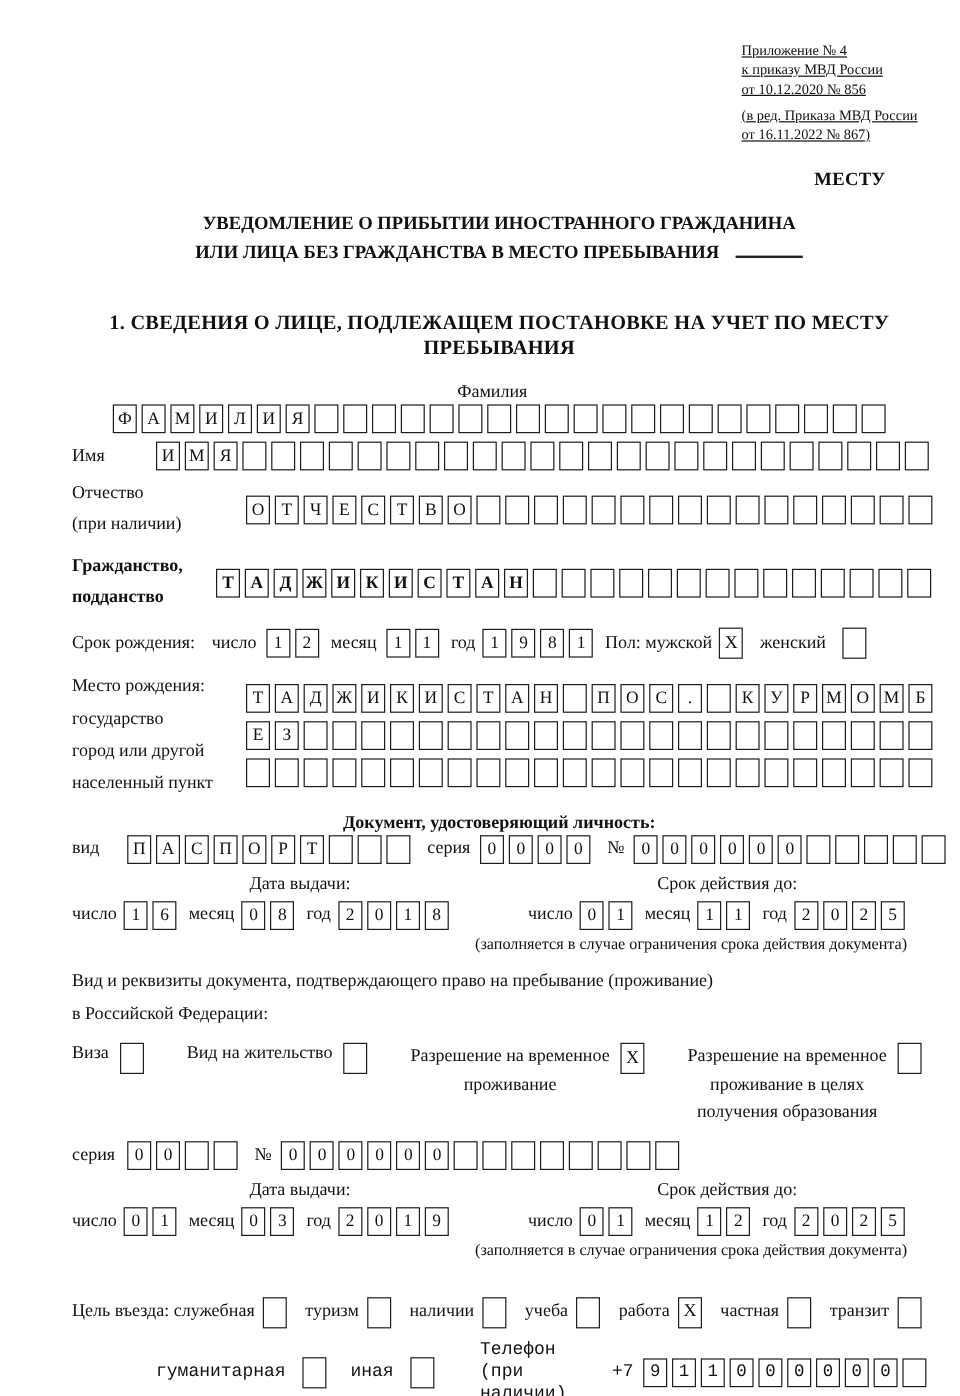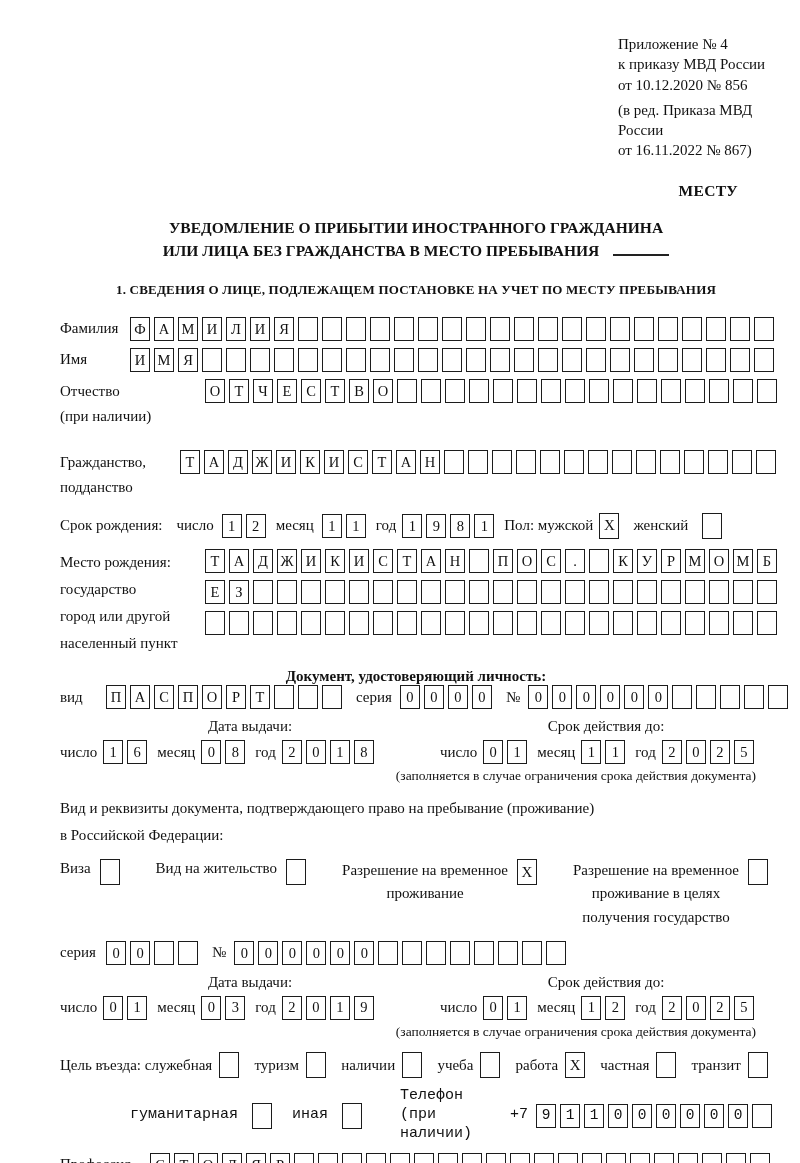--- a/index.html
+++ b/index.html
@@ -4,32 +4,32 @@
 <style>
   html,body{margin:0;padding:0;background:#ffffff;}
   body{
     width:800px;min-height:1163px;
     font-family:"Liberation Serif","DejaVu Serif",serif;
     color:#111;font-size:15px;line-height:1.25;
   }
   .page{padding:34px 28px 20px 60px;width:712px;}
 
   
-  .top-right{margin-left:558px;font-size:15px;line-height:1.35;}
+  .top-right{margin-left:558px;font-size:12px;line-height:1.35;text-decoration:underline;}
   .top-right .amend{margin-top:5px;}
   .forma{ text-align:right;padding-right:34px;font-weight:bold;margin-top:20px;font-size:15.5px;letter-spacing:.3px;}
 
   
   .title{text-align:center;font-weight:bold;font-size:15.5px;margin-top:16px;line-height:1.5;}
   .blank-line{display:inline-block;width:56px;border-bottom:2px solid #222;height:14px;margin-left:14px;}
-  .sec-head{text-align:center;font-weight:bold;font-size:13px;margin-top:20px;letter-spacing:.2px;}
+  .sec-head{text-align:center;font-weight:bold;font-size:17px;margin-top:36px;letter-spacing:.2px;}
 
   
   .frow{display:flex;align-items:center;margin-top:7px;}
-  .frow.top{align-items:flex-start;}
+  .frow.top{align-items:center;}
   .lab{flex:none;}
   .cells{display:flex;gap:4px;flex:none;}
   .cell{
     box-sizing:border-box;flex:none;width:20px;height:24px;
     border:1.6px solid #1c1c1c;display:flex;align-items:center;justify-content:center;
     font-size:14.5px;background:#fff;
   }
   .cb{
     box-sizing:border-box;flex:none;width:20px;height:26px;
     border:1.6px solid #1c1c1c;display:inline-flex;align-items:center;justify-content:center;
@@ -49,21 +49,21 @@
   .dgroup .lab{margin-right:6px;}
   .dg-left{width:380px;}
   .note{font-size:13.5px;text-align:right;padding-right:16px;margin-top:4px;}
 
   
   .cbrow{display:flex;align-items:flex-start;justify-content:space-between;margin-top:10px;width:708px;}
   .cbitem{display:flex;align-items:flex-start;gap:9px;}
   .cblines{text-align:center;line-height:1.55;}
 
   
-  .purpose{display:flex;align-items:center;justify-content:space-between;margin-top:12px;width:708px;}
+  .purpose{display:flex;align-items:center;justify-content:space-between;margin-top:30px;width:708px;}
   .pitem{display:flex;align-items:center;gap:7px;}
   .purpose2{display:flex;align-items:center;margin-top:9px;padding-left:70px;font-family:Liberation Mono, monospace;}
 
   .lh{line-height:1.8;}
 </style>
 </head>
 <body>
 
 <div class="page">
 
@@ -79,21 +79,21 @@
 
   <div class="title">
     <div>УВЕДОМЛЕНИЕ О ПРИБЫТИИ ИНОСТРАННОГО ГРАЖДАНИНА</div>
     <div>
       <span>ИЛИ ЛИЦА БЕЗ ГРАЖДАНСТВА В МЕСТО ПРЕБЫВАНИЯ</span><span class="blank-line"></span>
     </div>
   </div>
 
   <div class="sec-head">1. СВЕДЕНИЯ О ЛИЦЕ, ПОДЛЕЖАЩЕМ ПОСТАНОВКЕ НА УЧЕТ ПО МЕСТУ ПРЕБЫВАНИЯ</div>
 
-  <div class="frow" style="margin-top:18px;">
+  <div class="frow" style="margin-top:18px;flex-direction:column;">
     <span class="lab" style="width:70px;">Фамилия</span>
     <span class="cells">
         <span class="cell">Ф</span>
         <span class="cell">А</span>
         <span class="cell">М</span>
         <span class="cell">И</span>
         <span class="cell">Л</span>
         <span class="cell">И</span>
         <span class="cell">Я</span>
         <span class="cell"></span>
@@ -178,21 +178,21 @@
         <span class="cell"></span>
         <span class="cell"></span>
         <span class="cell"></span>
         <span class="cell"></span>
         <span class="cell"></span>
         <span class="cell"></span>
         <span class="cell"></span>
       </span>
   </div>
 
-  <div class="frow top" style="margin-top:20px;">
+  <div class="frow top" style="margin-top:10px;font-weight:bold;">
     <span class="lab two-line" style="width:120px;">
       <span>Гражданство,</span><br>
       <span>подданство</span>
     </span>
     <span class="cells">
         <span class="cell">Т</span>
         <span class="cell">А</span>
         <span class="cell">Д</span>
         <span class="cell">Ж</span>
         <span class="cell">И</span>
@@ -436,21 +436,21 @@
       <span class="cblines">
         <span>Разрешение на временное</span><br>
         <span>проживание</span>
       </span>
       <span class="cb">X</span>
     </span>
     <span class="cbitem">
       <span class="cblines">
         <span>Разрешение на временное</span><br>
         <span>проживание в целях</span><br>
-        <span>получения государство</span>
+        <span>получения образования</span>
       </span>
       <span class="cb"></span>
     </span>
   </div>
 
   <div class="frow" style="margin-top:12px;">
     <span class="lab" style="width:46px;">серия</span>
     <span class="cells">
         <span class="cell">0</span>
         <span class="cell">0</span>

